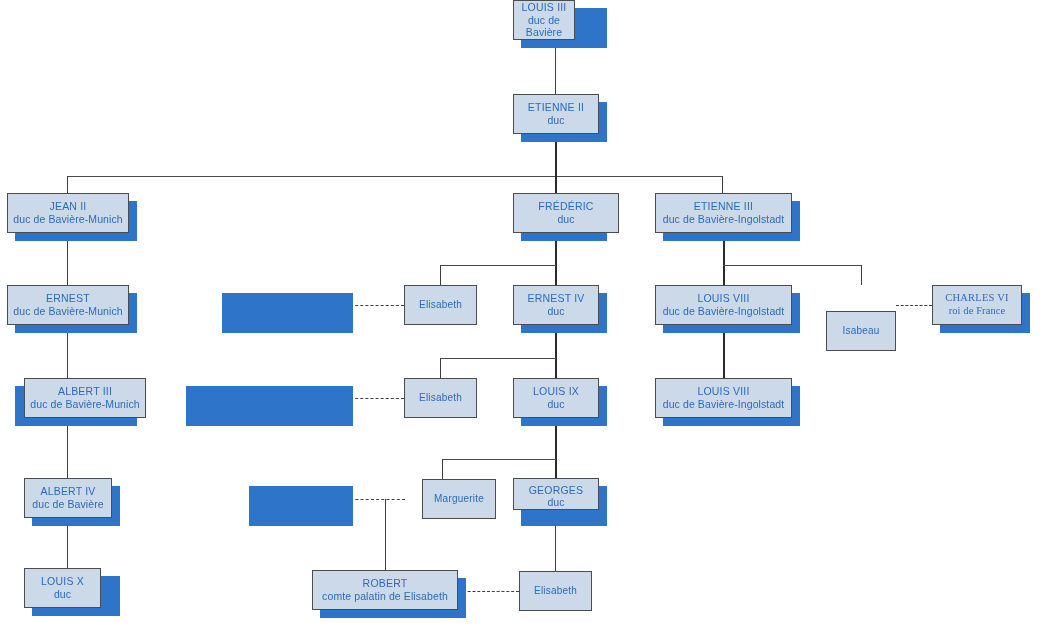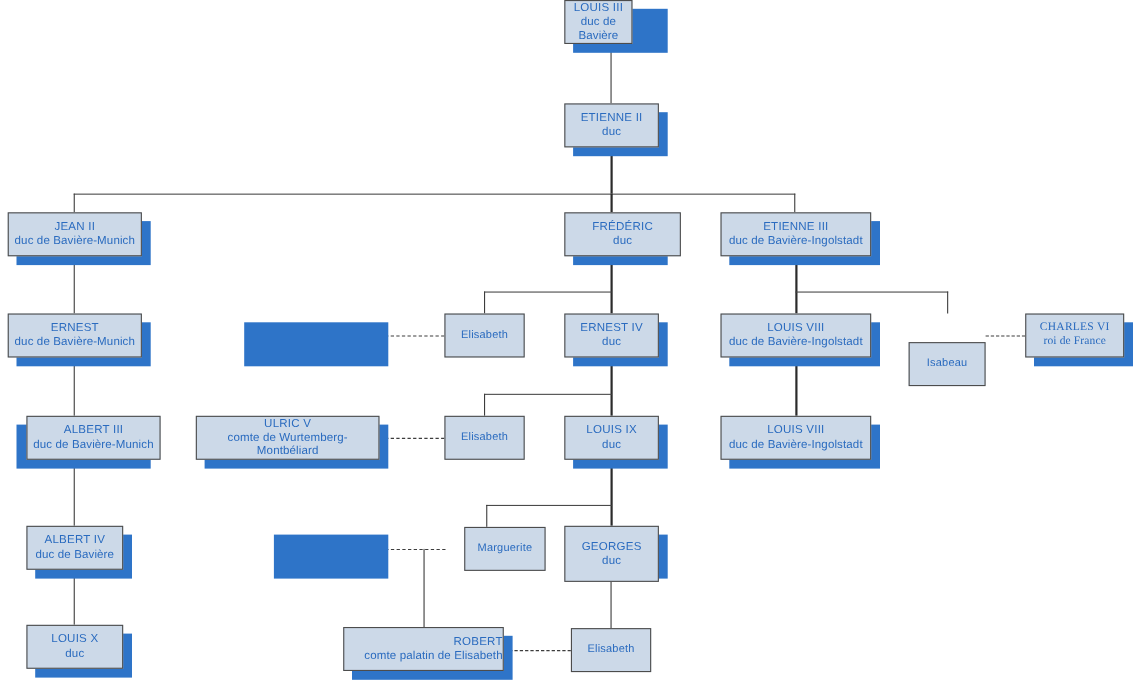--- a/index.html
+++ b/index.html
@@ -132,51 +132,47 @@
     <span class="l1">Isabeau</span>
   </div>
   <div class="node" style="left:932px;top:285px;width:90px;height:40px;font-family:Liberation Serif, serif;">
     <span class="l1">CHARLES VI</span>
     <span class="l2">roi de France</span>
   </div>
   <div class="node" style="left:24px;top:378px;width:122px;height:40px;">
     <span class="l1">ALBERT III</span>
     <span class="l2">duc de Bavière-Munich</span>
   </div>
-  <div class="node" style="left:178px;top:378px;width:167px;height:40px;">
-    <span class="l1">ULRIC V</span>
-    <span class="l2">comte de Wurtemberg-Montbéliard</span>
-  </div>
   <div class="node small" style="left:404px;top:378px;width:73px;height:40px;">
     <span class="l1">Elisabeth</span>
   </div>
   <div class="node" style="left:513px;top:378px;width:86px;height:40px;">
     <span class="l1">LOUIS IX</span>
     <span class="l2">duc</span>
   </div>
   <div class="node" style="left:655px;top:378px;width:137px;height:40px;">
     <span class="l1">LOUIS VIII</span>
     <span class="l2">duc de Bavière-Ingolstadt</span>
   </div>
   <div class="node" style="left:24px;top:478px;width:88px;height:40px;">
     <span class="l1">ALBERT IV</span>
     <span class="l2">duc de Bavière</span>
   </div>
   <div class="node small" style="left:422px;top:479px;width:74px;height:40px;">
     <span class="l1">Marguerite</span>
   </div>
-  <div class="node" style="left:513px;top:478px;width:86px;height:51px;">
+  <div class="node" style="left:513px;top:478px;width:86px;height:32px;justify-content:flex-end;">
     <span class="l1">GEORGES</span>
     <span class="l2">duc</span>
   </div>
-  <div class="node" style="left:24px;top:568px;width:88px;height:40px;">
+  <div class="node" style="left:24px;top:568px;width:77px;height:40px;">
     <span class="l1">LOUIS X</span>
     <span class="l2">duc</span>
   </div>
-  <div class="node" style="left:312px;top:570px;width:146px;height:40px;align-items:flex-end;">
+  <div class="node" style="left:312px;top:570px;width:146px;height:40px;">
     <span class="l1">ROBERT</span>
     <span class="l2">comte palatin de Elisabeth</span>
   </div>
   <div class="node small" style="left:519px;top:571px;width:73px;height:40px;">
     <span class="l1">Elisabeth</span>
   </div>
 
 </div>
 
 </body></html>

